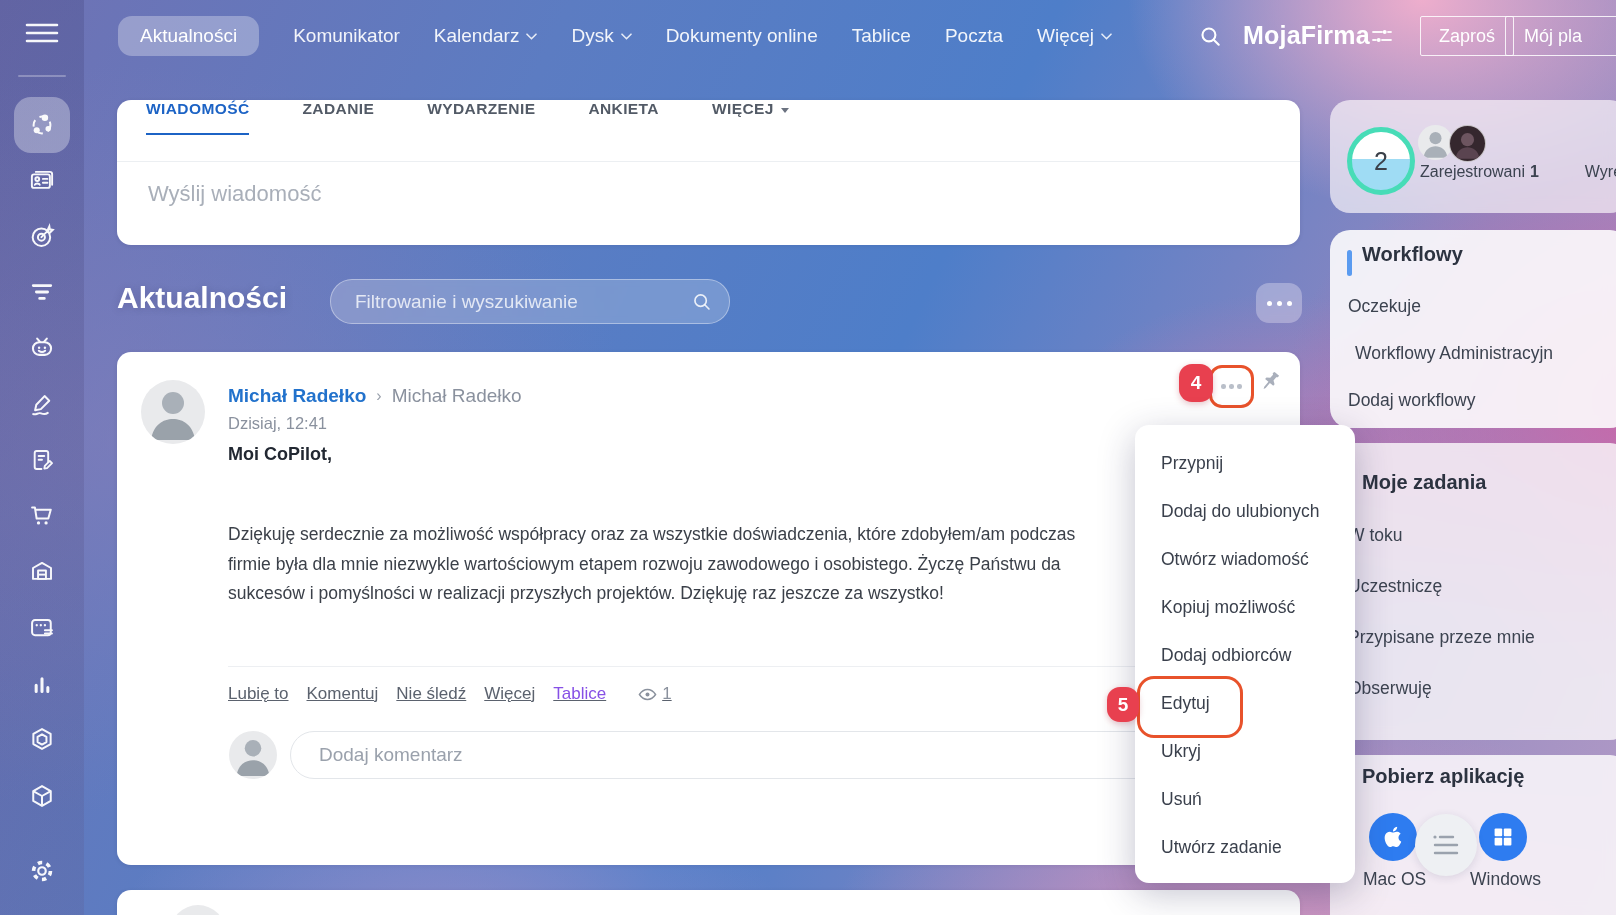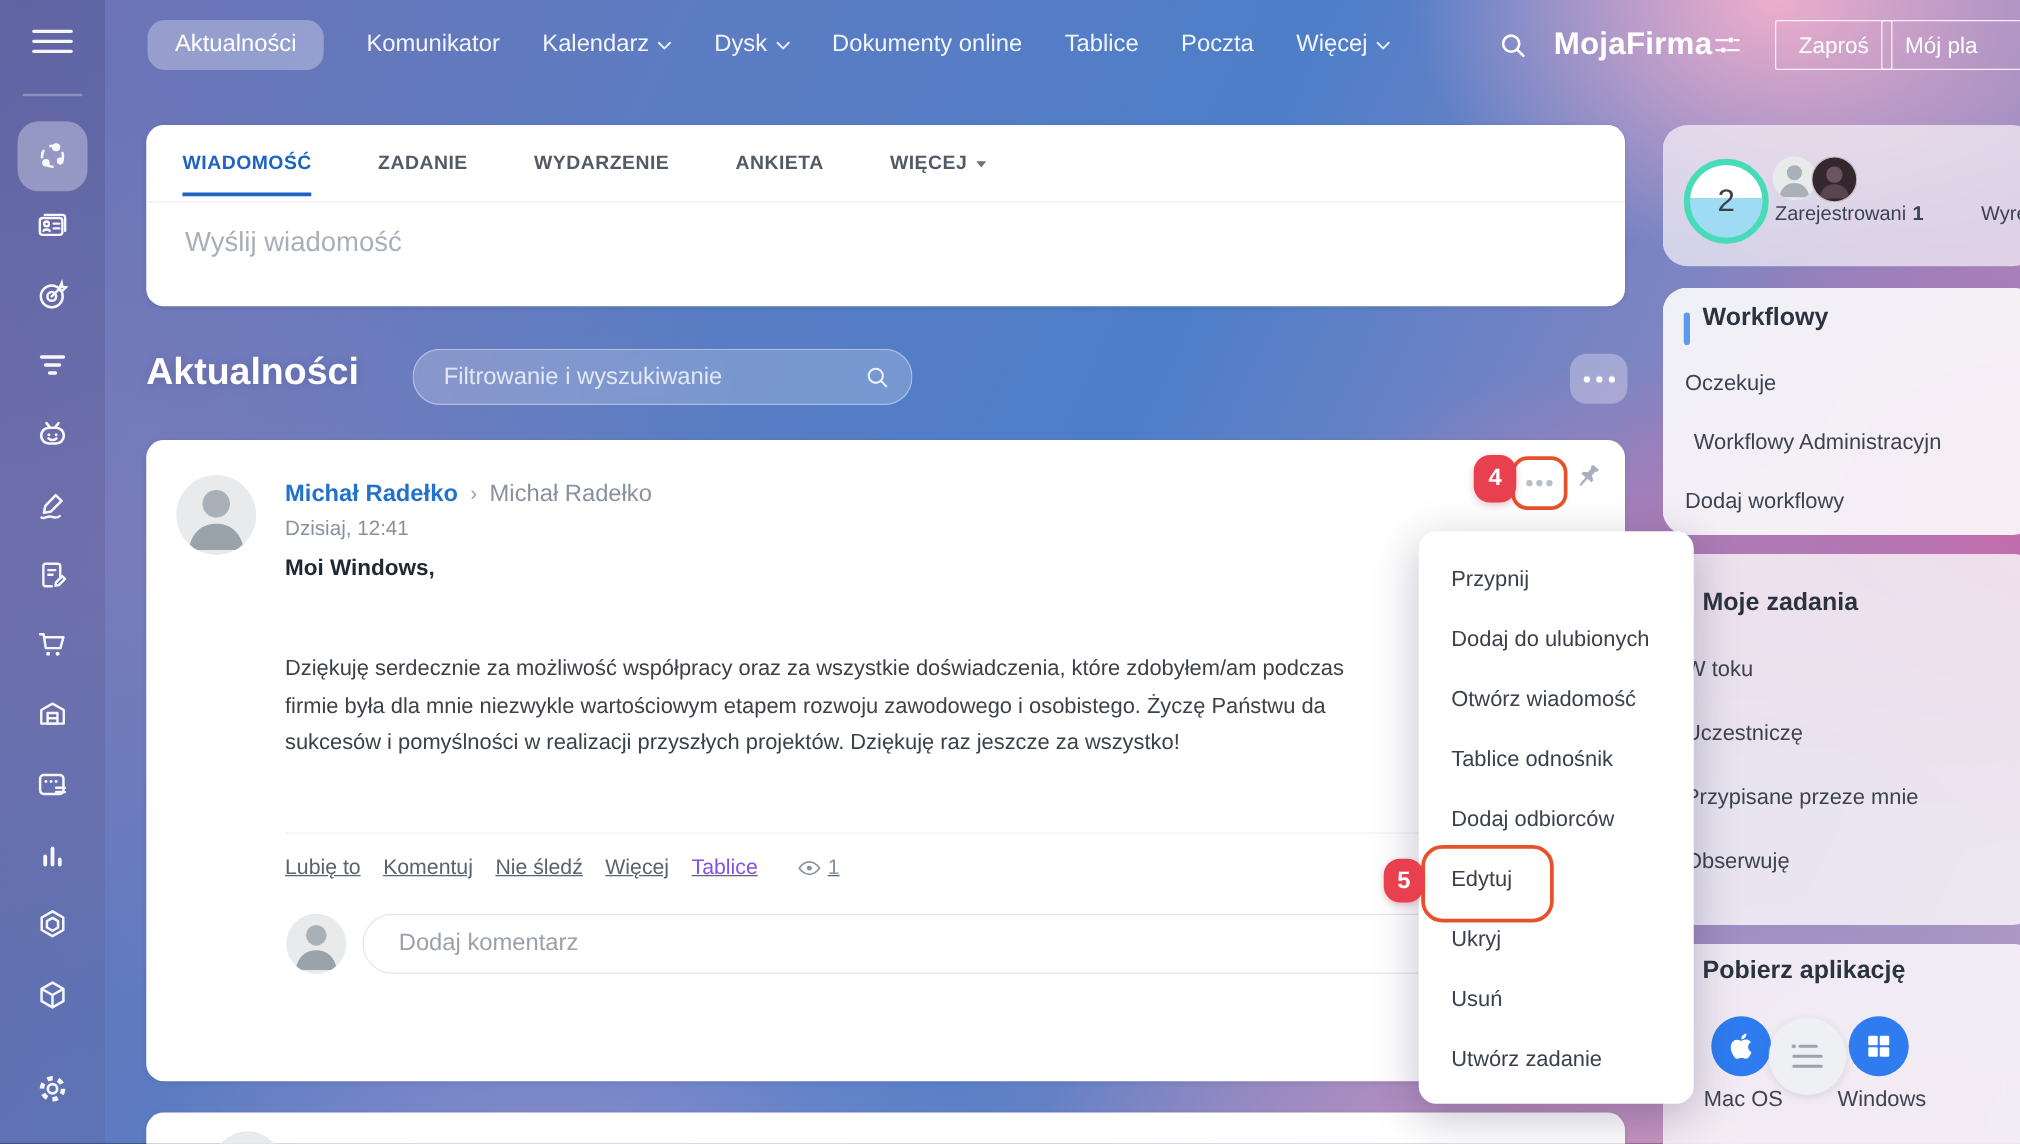--- a/index.html
+++ b/index.html
@@ -66,21 +66,21 @@
   .app-circle{position:absolute;width:48px;height:48px;border-radius:50%;background:#2e7cf0;
     display:flex;align-items:center;justify-content:center;}
   .app-label{position:absolute;font-size:17.5px;color:#3c4350;white-space:nowrap;}
   .fab-list{position:absolute;left:1415px;top:814px;width:62px;height:62px;border-radius:50%;
     background:#eef0f3;box-shadow:0 2px 8px rgba(40,40,80,.12);z-index:2;
     display:flex;align-items:center;justify-content:center;}
 
   
   .card{position:absolute;background:#fff;border-radius:14px;box-shadow:0 1px 4px rgba(30,30,70,.10);z-index:2;}
   .composer{left:117px;top:100px;width:1183px;height:145px;}
-  .tabs{position:absolute;left:29px;top:0;height:61px;display:flex;align-items:center;gap:53px;}
+  .tabs{position:absolute;left:29px;top:0;height:61px;display:flex;align-items:flex-start;gap:53px;}
   .tab{font-size:15.5px;font-weight:bold;letter-spacing:.4px;color:#525a66;position:relative;
     display:flex;align-items:center;gap:7px;white-space:nowrap;}
   .tab.active{color:#1c63c5;}
   .tab.active::after{content:"";position:absolute;left:0;right:0;bottom:-17px;height:2.5px;background:#1c63c5;}
   .tabs-divider{position:absolute;left:0;right:0;top:61px;height:1px;background:#eceff2;}
   .tri-down{width:0;height:0;border-left:4.5px solid transparent;border-right:4.5px solid transparent;
     border-top:5.5px solid #6b7280;margin-top:2px;}
   .composer-input{position:absolute;left:29px;top:80px;width:1100px;border:none;outline:none;
     font-size:22px;color:#333;background:transparent;font-family:"Liberation Sans",sans-serif;}
   .composer-input::placeholder{color:#a9afb9;}
@@ -438,21 +438,21 @@
           <circle cx="32" cy="23" r="11" fill="#a9b0b8"></circle>
           <path d="M10 60c2-15 12-21 22-21s20 6 22 21z" fill="#9aa2aa"></path>
         </svg>
     </div>
     <div class="post-name-row">
       <span class="author-link">Michał Radełko</span>
       <span class="name-sep">›</span>
       <span class="recipient">Michał Radełko</span>
     </div>
     <div class="post-time">Dzisiaj, 12:41</div>
-    <div class="post-greeting">Moi Windows,</div>
+    <div class="post-greeting">Moi CoPilot,</div>
     <div class="post-body">
       <div>Dziękuję serdecznie za możliwość współpracy oraz za wszystkie doświadczenia, które zdobyłem/am podczas</div>
       <div>firmie była dla mnie niezwykle wartościowym etapem rozwoju zawodowego i osobistego. Życzę Państwu da</div>
       <div>sukcesów i pomyślności w realizacji przyszłych projektów. Dziękuję raz jeszcze za wszystko!</div>
     </div>
     <div class="post-divider"></div>
     <div class="post-actions">
       <span>Lubię to</span>
       <span>Komentuj</span>
       <span>Nie śledź</span>
@@ -491,21 +491,21 @@
 
   <article class="card next-post">
     <div class="next-avatar"></div>
   </article>
 
   <div class="menu-notch"></div>
   <div class="menu">
     <div class="menu-item">Przypnij</div>
     <div class="menu-item">Dodaj do ulubionych</div>
     <div class="menu-item">Otwórz wiadomość</div>
-    <div class="menu-item">Tablice odnośnik</div>
+    <div class="menu-item">Kopiuj możliwość</div>
     <div class="menu-item">Dodaj odbiorców</div>
     <div class="menu-item">Edytuj</div>
     <div class="menu-item">Ukryj</div>
     <div class="menu-item">Usuń</div>
     <div class="menu-item">Utwórz zadanie</div>
     <div class="hl-ring"></div>
     <div class="step-badge badge5">5</div>
   </div>
 
 </div>

